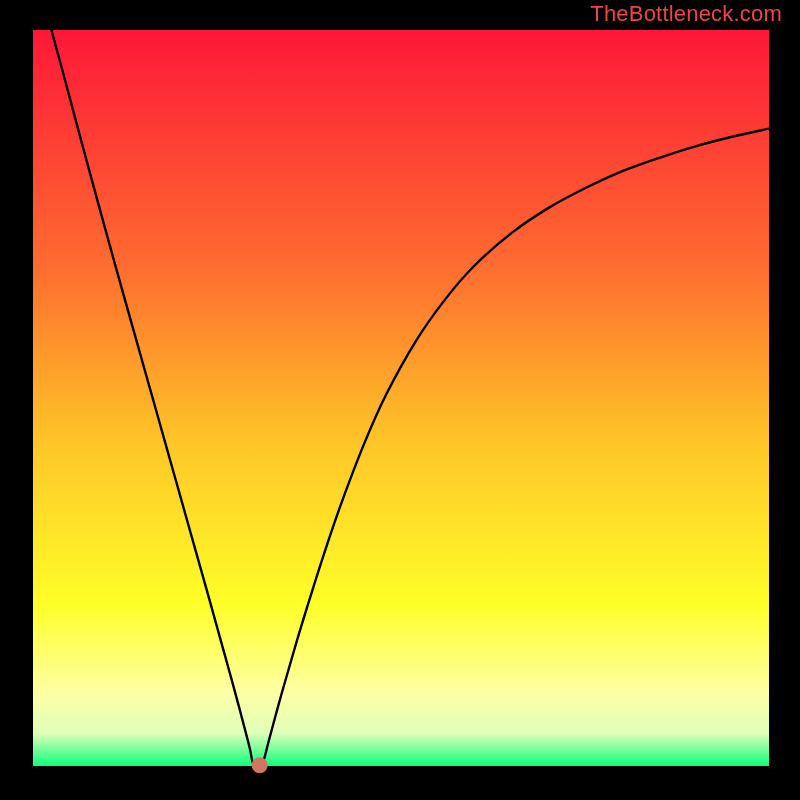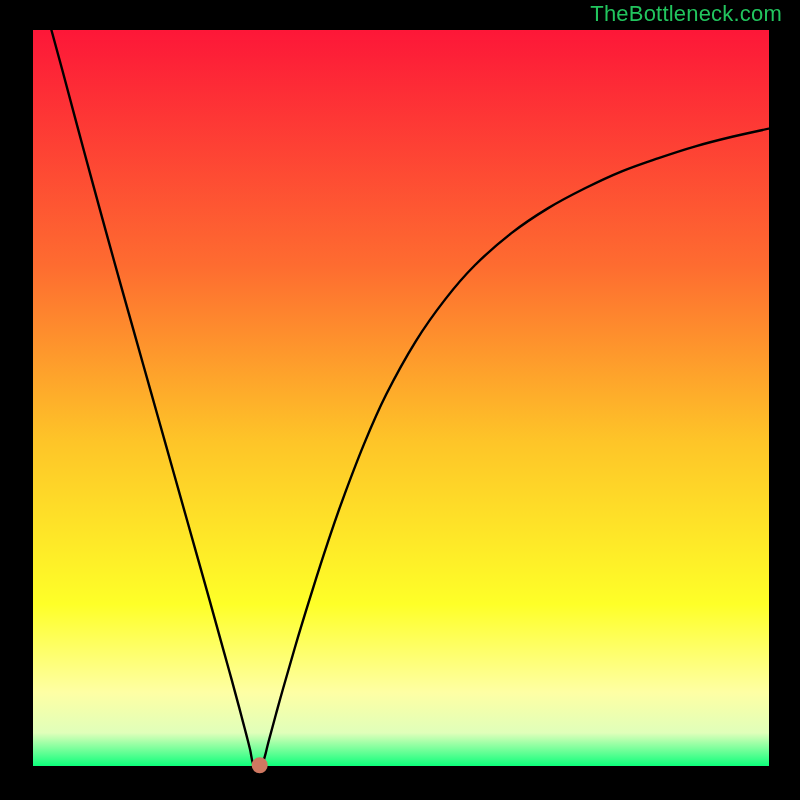--- a/index.html
+++ b/index.html
@@ -13,21 +13,21 @@
   }
   .stage {
     position: relative;
     width: 800px;
     height: 800px;
   }
   .watermark {
     position: absolute;
     top: 1px;
     right: 18px;
-    color: #22c55e;
+    color: #ef4444;
     font-size: 22px;
     font-weight: 500;
     user-select: none;
     letter-spacing: 0.2px;
   }
   svg {
     position: absolute;
     left: 0;
     top: 0;
   }

